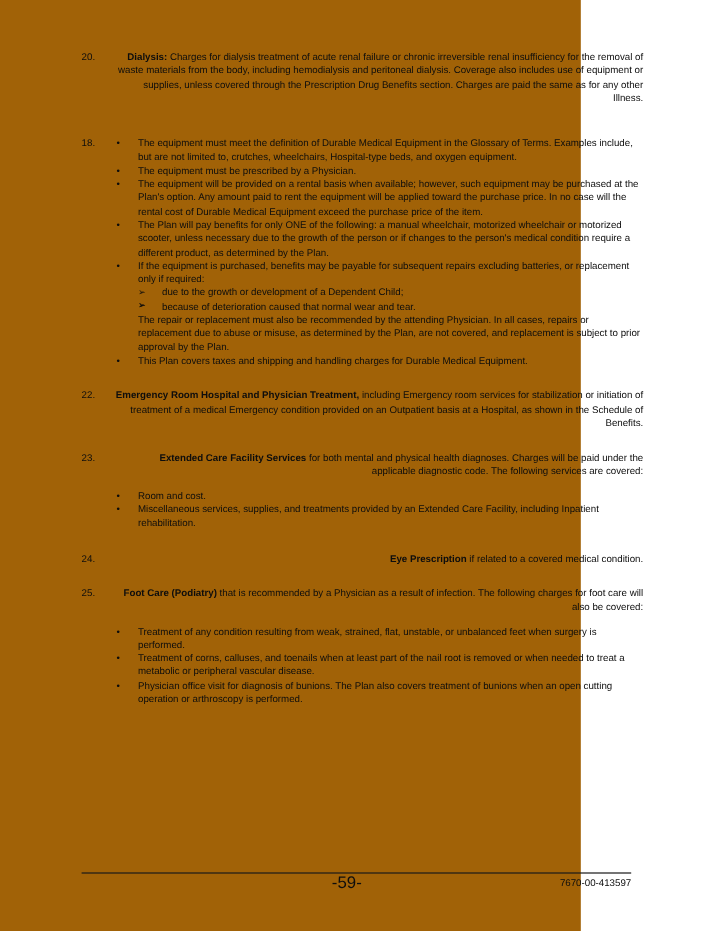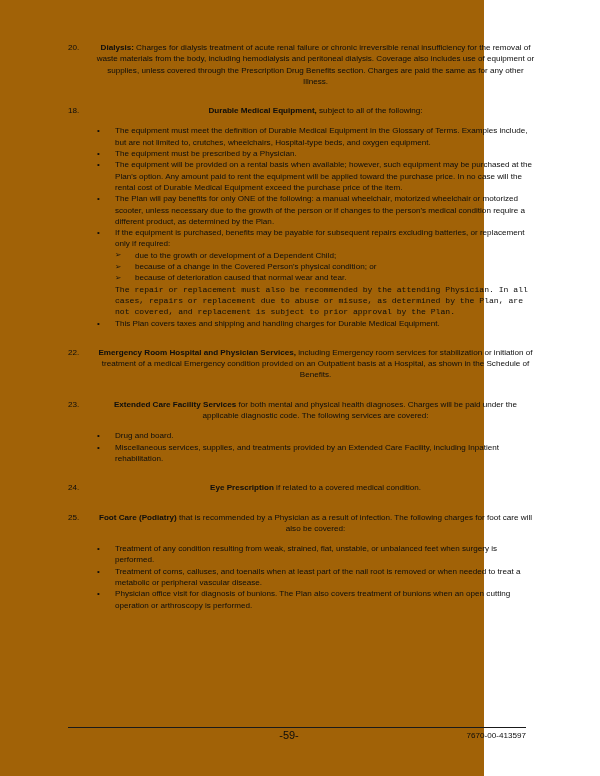--- a/index.html
+++ b/index.html
@@ -40,21 +40,21 @@
     left: 0;
     top: 0;
     width: 22px;
     font-size: 8.1px;
     line-height: 11.3px;
     text-align: left;
   }
   .para {
     font-size: 8.1px;
     line-height: 11.3px;
-    text-align: center;
+    text-align: right;
   }
   .b { font-weight: bold; }
 
   
   .bullets {
     margin: 0;
     padding: 0;
     list-style: none;
   }
   .bullets.spaced { margin-top: 9px; }
@@ -86,21 +86,20 @@
   .arrow-item > .arw {
     position: absolute;
     left: 0px;
     top: -0.3px;
     font-size: 7.6px;
     line-height: 11.3px;
   }
   .sub-note {
     font-size: 8.1px;
     line-height: 11.3px;
-    font-family: Liberation Mono, monospace;
   }
 
   
   .footer {
     position: absolute;
     left: 68px;
     top: 727px;
     width: 458px;
   }
   .footer-rule {
@@ -111,21 +110,21 @@
   .footer-row {
     position: relative;
     height: 14px;
     margin-top: 2px;
   }
   .page-num {
     position: absolute;
     left: 0;
     right: 16px;
     text-align: center;
-    font-size: 11px;
+    font-size: 14px;
     line-height: 11.3px;
   }
   .doc-num {
     position: absolute;
     right: 0;
     top: 0;
     font-size: 8.1px;
     line-height: 11.3px;
   }
   .gap-sm { height: 9px; }
@@ -141,23 +140,20 @@
       <span class="item-num">20.</span>
       <div class="para">
         <span class="b">Dialysis:</span><span> Charges for dialysis treatment of acute renal failure or chronic irreversible renal insufficiency for the removal of waste materials from the body, including hemodialysis and peritoneal dialysis.  Coverage also includes use of equipment or supplies, unless covered through the Prescription Drug Benefits section.  Charges are paid the same as for any other Illness.</span>
       </div>
     </div>
 
     <div class="gap-sm"></div>
 
     <div class="item">
       <span class="item-num">18.</span>
-      <div class="para">
-        <span class="b">Durable Medical Equipment,</span><span> subject to all of the following:</span>
-      </div>
 
       <ul class="bullets spaced">
         <li class="bullet">
           <span class="dot">•</span>
           <span>The equipment must meet the definition of Durable Medical Equipment in the Glossary of Terms.  Examples include, but are not limited to, crutches, wheelchairs, Hospital-type beds, and oxygen equipment.</span>
         </li>
         <li class="bullet">
           <span class="dot">•</span>
           <span>The equipment must be prescribed by a Physician.</span>
         </li>
@@ -172,56 +168,55 @@
         <li class="bullet">
           <span class="dot">•</span>
           <span>If the equipment is purchased, benefits may be payable for subsequent repairs excluding batteries, or replacement only if required:</span>
           <ul class="arrows">
             <li class="arrow-item">
               <span class="arw">➢</span>
               <span>due to the growth or development of a Dependent Child;</span>
             </li>
             <li class="arrow-item">
               <span class="arw">➢</span>
-              <span>because of a change in the Covered Person's physical condition; or</span>
             </li>
             <li class="arrow-item">
               <span class="arw">➢</span>
               <span>because of deterioration caused that normal wear and tear.</span>
             </li>
           </ul>
           <div class="sub-note">The repair or replacement must also be recommended by the attending Physician.  In all cases, repairs or replacement due to abuse or misuse, as determined by the Plan, are not covered, and replacement is subject to prior approval by the Plan.</div>
         </li>
         <li class="bullet">
           <span class="dot">•</span>
           <span>This Plan covers taxes and shipping and handling charges for Durable Medical Equipment.</span>
         </li>
       </ul>
     </div>
 
     <div class="gap-sm"></div>
 
     <div class="item">
       <span class="item-num">22.</span>
       <div class="para">
-        <span class="b">Emergency Room Hospital and Physician Services,</span><span> including Emergency room services for stabilization or initiation of treatment of a medical Emergency condition provided on an Outpatient basis at a Hospital, as shown in the Schedule of Benefits.</span>
+        <span class="b">Emergency Room Hospital and Physician Treatment,</span><span> including Emergency room services for stabilization or initiation of treatment of a medical Emergency condition provided on an Outpatient basis at a Hospital, as shown in the Schedule of Benefits.</span>
       </div>
     </div>
 
     <div class="gap-sm"></div>
 
     <div class="item">
       <span class="item-num">23.</span>
       <div class="para">
         <span class="b">Extended Care Facility Services</span><span> for both mental and physical health diagnoses.  Charges will be paid under the applicable diagnostic code.  The following services are covered:</span>
       </div>
       <ul class="bullets spaced">
         <li class="bullet">
           <span class="dot">•</span>
-          <span>Drug and board.</span>
+          <span>Room and cost.</span>
         </li>
         <li class="bullet">
           <span class="dot">•</span>
           <span>Miscellaneous services, supplies, and treatments provided by an Extended Care Facility, including Inpatient rehabilitation.</span>
         </li>
       </ul>
     </div>
 
     <div class="gap-sm"></div>
 

